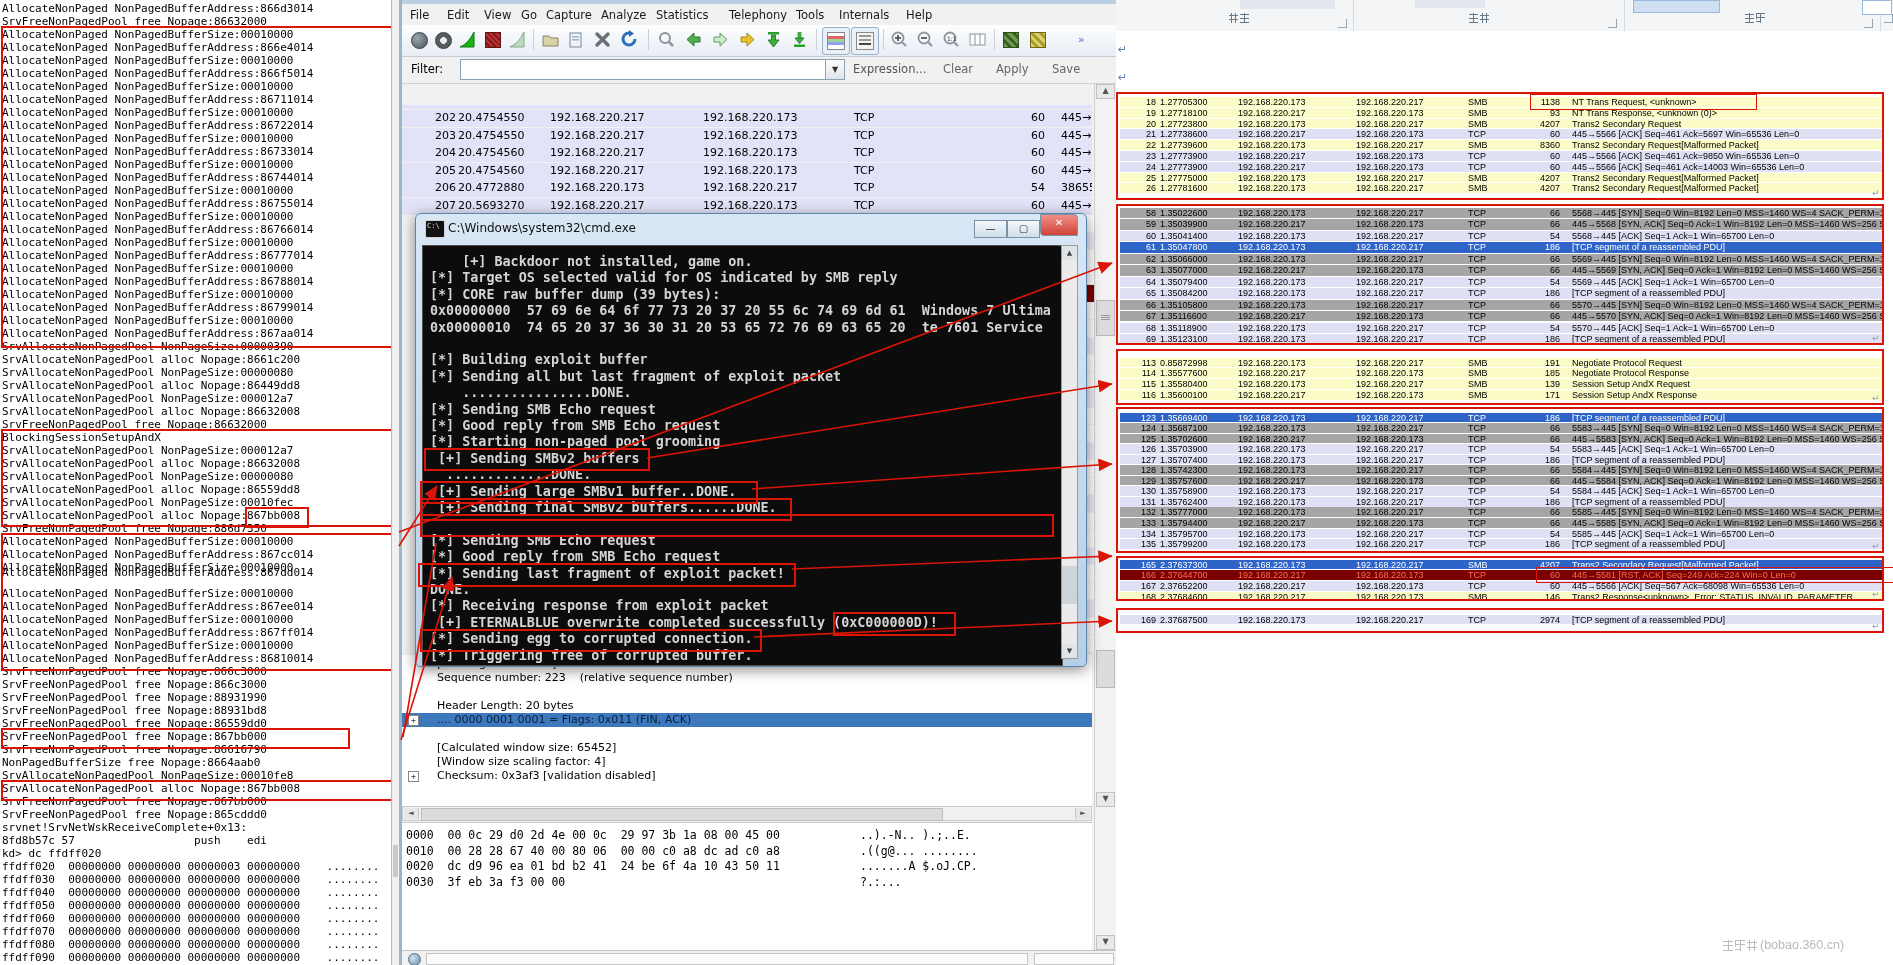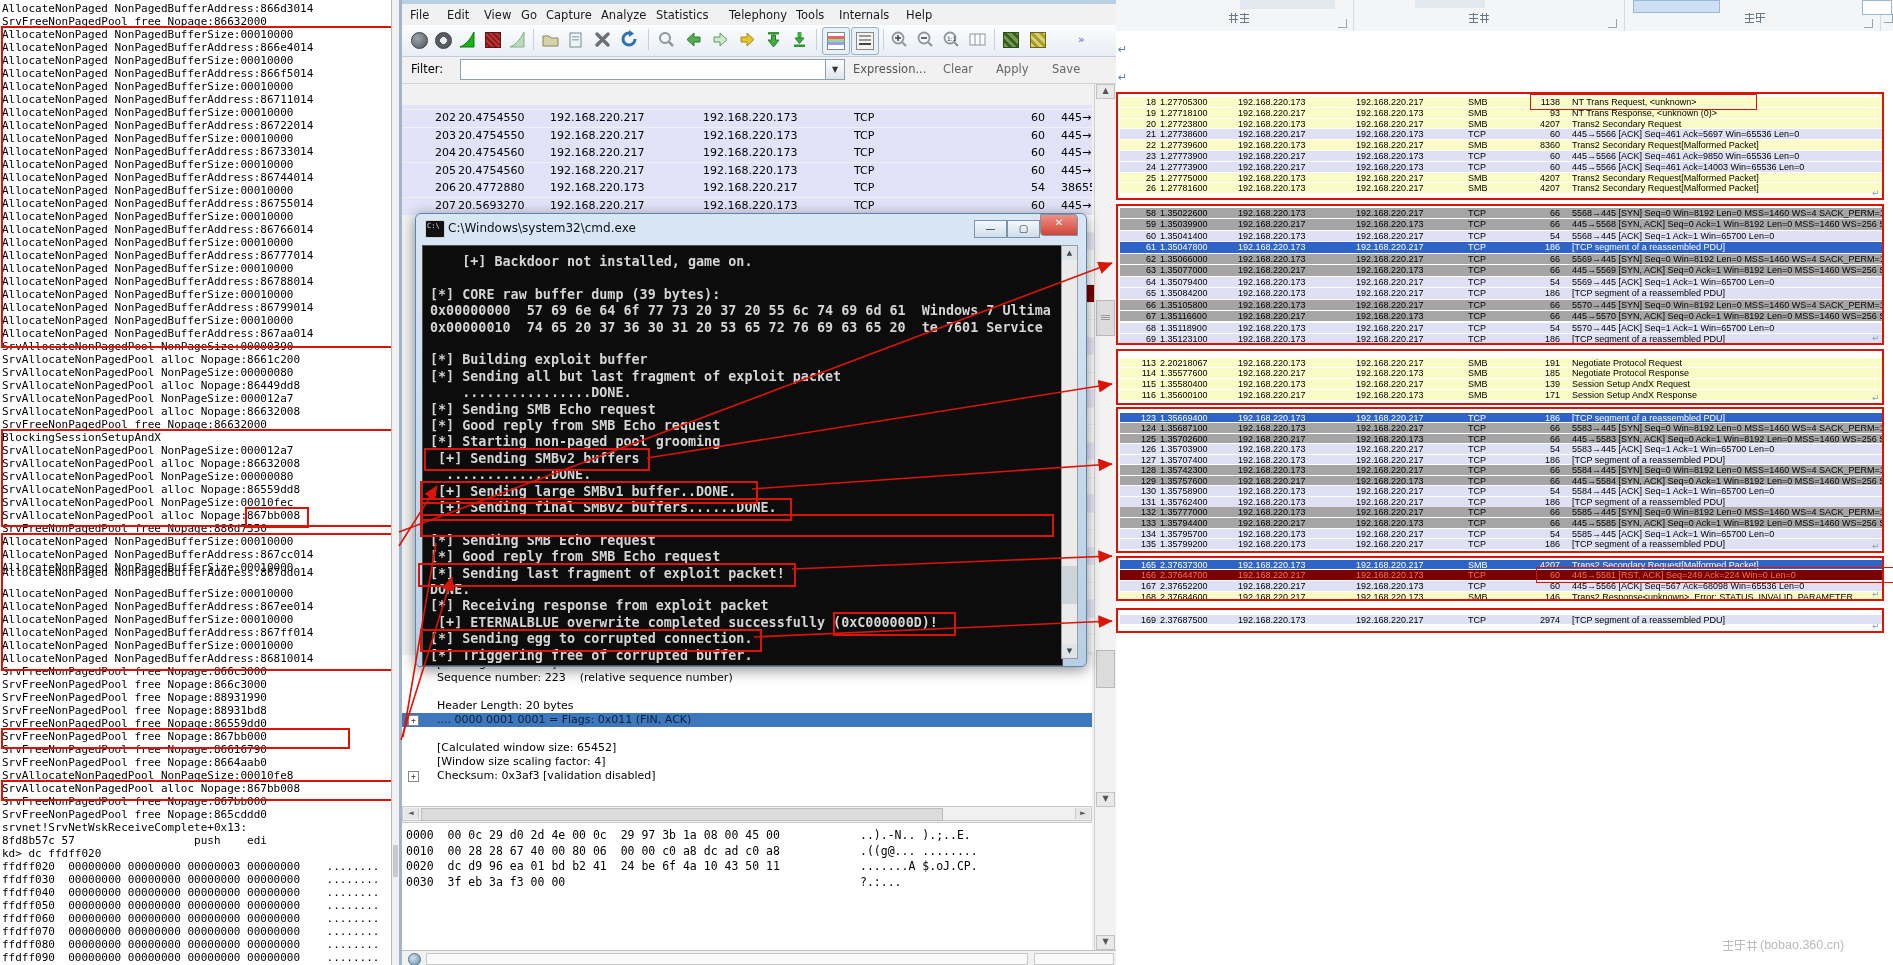--- a/index.html
+++ b/index.html
@@ -116,21 +116,21 @@
       <div class="dline" style="top: 626px;">AllocateNonPaged NonPagedBufferAddress:867ff014</div>
       <div class="dline" style="top: 639px;">AllocateNonPaged NonPagedBufferSize:00010000</div>
       <div class="dline" style="top: 652px;">AllocateNonPaged NonPagedBufferAddress:86810014</div>
       <div class="dline" style="top: 665px;">SrvFreeNonPagedPool free Nopage:866c3000</div>
       <div class="dline" style="top: 678px;">SrvFreeNonPagedPool free Nopage:866c3000</div>
       <div class="dline" style="top: 691px;">SrvFreeNonPagedPool free Nopage:88931990</div>
       <div class="dline" style="top: 704px;">SrvFreeNonPagedPool free Nopage:88931bd8</div>
       <div class="dline" style="top: 717px;">SrvFreeNonPagedPool free Nopage:86559dd0</div>
       <div class="dline" style="top: 730px;">SrvFreeNonPagedPool free Nopage:867bb000</div>
       <div class="dline" style="top: 743px;">SrvFreeNonPagedPool free Nopage:86616790</div>
-      <div class="dline" style="top: 756px;">SrvFreeNonPagedPool free Nopage:8664aab0</div>
+      <div class="dline" style="top: 756px;">NonPagedBufferSize free Nopage:8664aab0</div>
       <div class="dline" style="top: 769px;">SrvAllocateNonPagedPool NonPageSize:00010fe8</div>
       <div class="dline" style="top: 782px;">SrvAllocateNonPagedPool alloc Nopage:867bb008</div>
       <div class="dline" style="top: 795px;">SrvFreeNonPagedPool free Nopage:867bb000</div>
       <div class="dline" style="top: 808px;">SrvFreeNonPagedPool free Nopage:865cddd0</div>
       <div class="dline" style="top: 821px;">srvnet!SrvNetWskReceiveComplete+0x13:</div>
       <div class="dline" style="top: 834px;">8fd8b57c 57                  push    edi</div>
       <div class="dline" style="top: 847px;">kd&gt; dc ffdff020</div>
       <div class="dline" style="top: 860px;">ffdff020  00000000 00000000 00000003 00000000    ........</div>
       <div class="dline" style="top: 873px;">ffdff030  00000000 00000000 00000000 00000000    ........</div>
       <div class="dline" style="top: 886px;">ffdff040  00000000 00000000 00000000 00000000    ........</div>
@@ -409,20 +409,21 @@
       <div style="position: absolute; left: 684px; top: 635px; width: 8px; height: 16.5px; background: rgb(253, 253, 253);"></div>
     </div>
 
   <div id="cmdwin" class="abs">
     <div id="cmd-title">
       <div id="cmd-icon"></div>
       <span style="position:absolute;left:32px;top:7px;">C:\Windows\system32\cmd.exe</span>
     </div>
     <div id="cmd-console">
         <div class="cline" style="top: 8px;">    [+] Backdoor not installed, game on.</div>
+        <div class="cline" style="top: 24.4px;">[*] Target OS selected valid for OS indicated by SMB reply</div>
         <div class="cline" style="top: 40.8px;">[*] CORE raw buffer dump (39 bytes):</div>
         <div class="cline" style="top: 57.2px;">0x00000000  57 69 6e 64 6f 77 73 20 37 20 55 6c 74 69 6d 61  Windows 7 Ultima</div>
         <div class="cline" style="top: 73.6px;">0x00000010  74 65 20 37 36 30 31 20 53 65 72 76 69 63 65 20  te 7601 Service</div>
         <div class="cline" style="top: 106.4px;">[*] Building exploit buffer</div>
         <div class="cline" style="top: 122.8px;">[*] Sending all but last fragment of exploit packet</div>
         <div class="cline" style="top: 139.2px;">    ................DONE.</div>
         <div class="cline" style="top: 155.6px;">[*] Sending SMB Echo request</div>
         <div class="cline" style="top: 172px;">[*] Good reply from SMB Echo request</div>
         <div class="cline" style="top: 188.4px;">[*] Starting non-paged pool grooming</div>
         <div class="cline" style="top: 204.8px;"> [+] Sending SMBv2 buffers</div>
@@ -668,21 +669,21 @@
             <div class="c" style="left: 236px; color: rgb(0, 0, 0); width: 310px; overflow: hidden; white-space: pre;">192.168.220.217</div>
             <div class="c" style="left: 348px; color: rgb(0, 0, 0); width: 310px; overflow: hidden; white-space: pre;">TCP</div>
             <div class="c" style="left: 392px; color: rgb(0, 0, 0); width: 48px; text-align: right;">186</div>
             <div class="c" style="left: 452px; color: rgb(0, 0, 0); width: 310px; overflow: hidden; white-space: pre;">[TCP segment of a reassembled PDU]</div>
           </div>
         </div>
         <div class="pilcrow" style="left: 756px; top: 302px; font-size: 9px; color: rgb(138, 160, 187);">↵</div>
         <div style="position: absolute; left: 0px; top: 318px; width: 768px; height: 56px; border: 2px solid rgb(220, 20, 5); box-sizing: border-box; overflow: hidden;">
           <div class="wrow" style="left: 2px; top: 6.5px; width: 762px; height: 9.9px; background: rgb(251, 251, 200);">
             <div class="c" style="left: 8px; color: rgb(0, 0, 0); width: 28px; text-align: right;">113</div>
-            <div class="c" style="left: 40px; color: rgb(0, 0, 0); width: 310px; overflow: hidden; white-space: pre;">2.20218067</div>
+            <div class="c" style="left: 40px; color: rgb(0, 0, 0); width: 310px; overflow: hidden; white-space: pre;">0.85872998</div>
             <div class="c" style="left: 118px; color: rgb(0, 0, 0); width: 310px; overflow: hidden; white-space: pre;">192.168.220.173</div>
             <div class="c" style="left: 236px; color: rgb(0, 0, 0); width: 310px; overflow: hidden; white-space: pre;">192.168.220.217</div>
             <div class="c" style="left: 348px; color: rgb(0, 0, 0); width: 310px; overflow: hidden; white-space: pre;">SMB</div>
             <div class="c" style="left: 392px; color: rgb(0, 0, 0); width: 48px; text-align: right;">191</div>
             <div class="c" style="left: 452px; color: rgb(0, 0, 0); width: 310px; overflow: hidden; white-space: pre;">Negotiate Protocol Request</div>
           </div>
           <div class="wrow" style="left: 2px; top: 17.3px; width: 762px; height: 9.9px; background: rgb(251, 251, 200);">
             <div class="c" style="left: 8px; color: rgb(0, 0, 0); width: 28px; text-align: right;">114</div>
             <div class="c" style="left: 40px; color: rgb(0, 0, 0); width: 310px; overflow: hidden; white-space: pre;">1.35577600</div>
             <div class="c" style="left: 118px; color: rgb(0, 0, 0); width: 310px; overflow: hidden; white-space: pre;">192.168.220.217</div>

